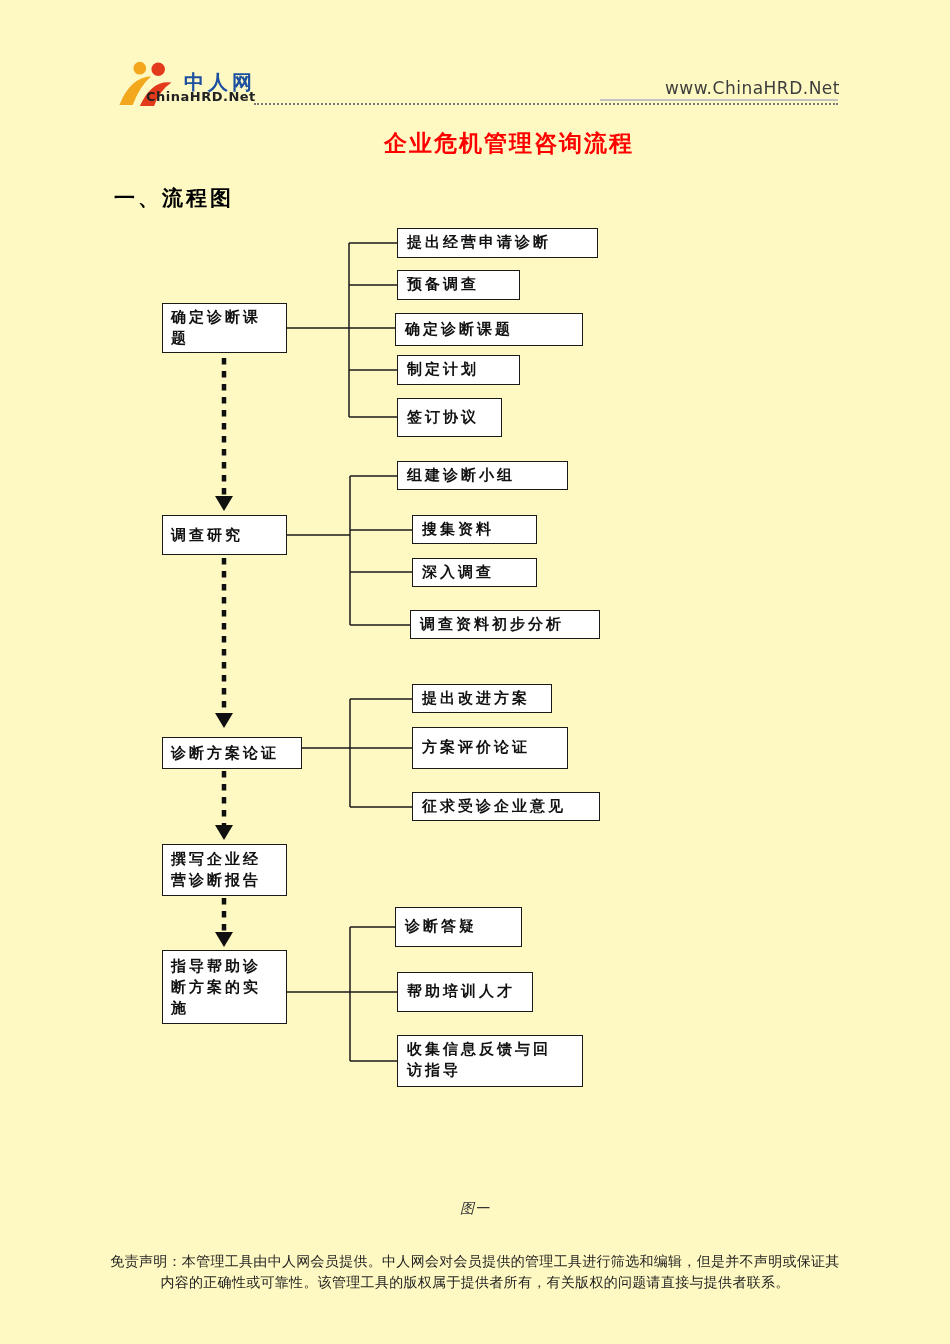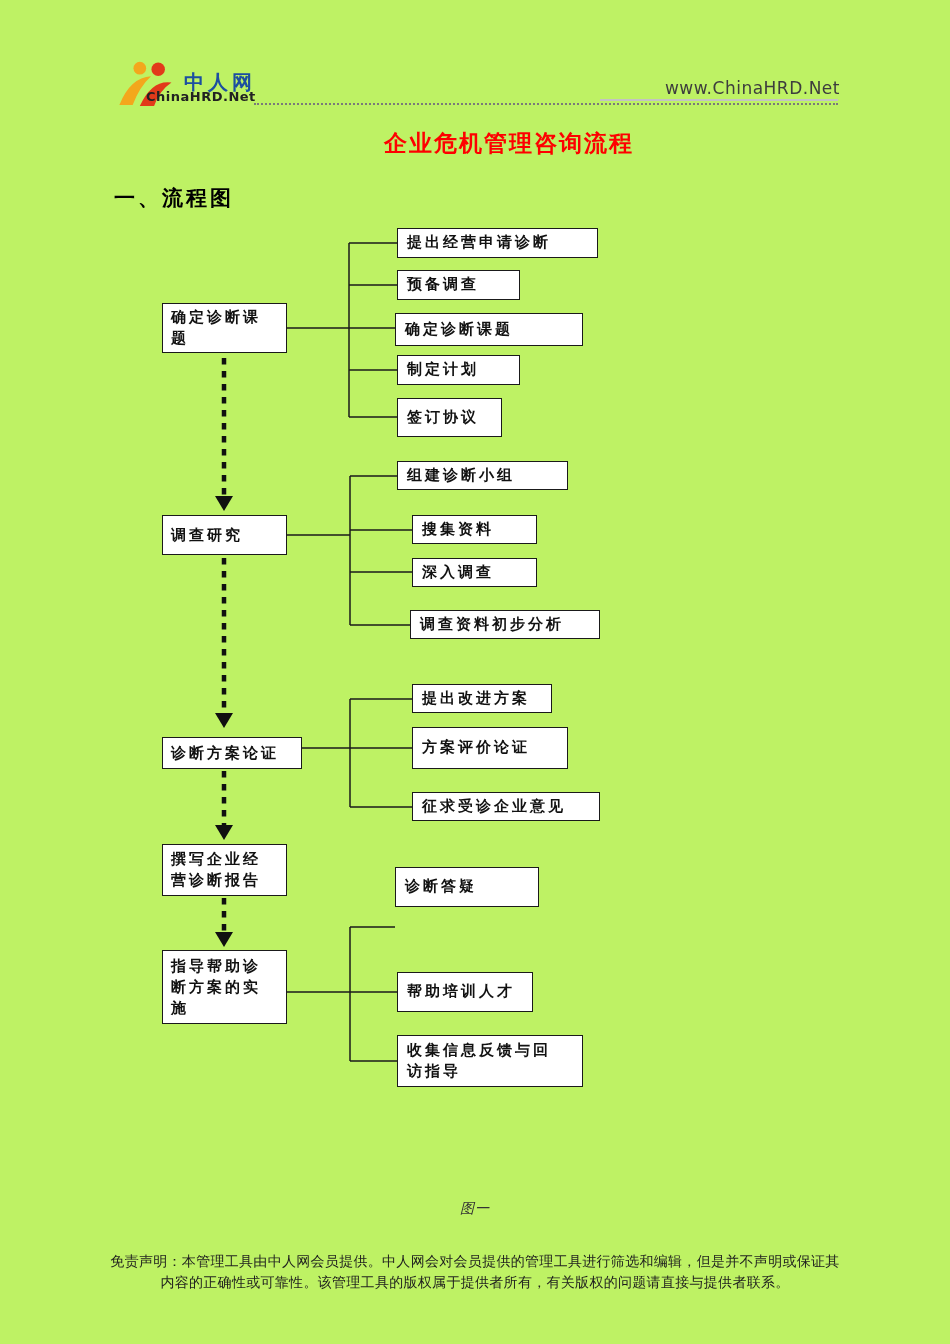--- a/index.html
+++ b/index.html
@@ -1,37 +1,37 @@
 <!DOCTYPE html>
 <html><head>
 <meta charset="utf-8">
 <style>
   html,body{margin:0;padding:0;background:#fff;}
-  .page{position:relative;width:950px;height:1344px;background:#bef264;overflow:hidden;
+  .page{position:relative;width:950px;height:1344px;background:#fef9c3;overflow:hidden;
         font-family:"DejaVu Sans","Liberation Sans",sans-serif;color:#111;}
   
   .logo-svg{position:absolute;left:118px;top:59px;width:62px;height:47px;}
   .logo-cn{position:absolute;left:184px;top:69px;font-size:20px;font-weight:bold;color:#1c4fa0;letter-spacing:4px;}
   .logo-en{position:absolute;left:146px;top:89px;font-size:13px;font-weight:bold;color:#222;letter-spacing:.5px;}
   .site-url{position:absolute;left:660px;top:78px;width:180px;text-align:right;font-size:17px;color:#3d3d3d;letter-spacing:.5px;}
   .url-rule{position:absolute;left:600px;top:99px;width:238px;height:2px;background:#c3c3c3;}
   .dotted-rule{position:absolute;left:254px;top:103px;width:584px;border-top:2px dotted #7a7a7a;height:0;}
   
   .doc-title{position:absolute;left:0;top:128px;width:100%;text-align:center;text-indent:52px;
              font-size:23px;font-weight:bold;color:#fe0000;letter-spacing:2px;padding-left:8px;}
   .section-heading{position:absolute;left:114px;top:184px;font-size:21px;font-weight:bold;color:#000;letter-spacing:3px;}
   
   .connector-layer{position:absolute;left:0;top:0;width:950px;height:1344px;pointer-events:none;}
   .fbox{position:absolute;box-sizing:border-box;border:1.5px solid #1a1a1a;background:#fff;
         display:flex;align-items:center;font-size:15px;font-weight:bold;color:#111;
         letter-spacing:3px;line-height:21px;word-break:break-all;}
   .fbox span{display:block;}
   .b-main{padding:2px 12px 2px 8px;}
   .b-sub{padding:2px 6px 3px 9px;}
-  .b-sub.wide-wrap{padding-right:25px;}
+  .b-sub.wide-wrap{padding-right:25px;font-family:Liberation Mono, monospace;}
   
   .fig-caption{position:absolute;left:0;top:1200px;width:950px;text-align:center;font-size:14px;color:#333;letter-spacing:1px;font-style:italic;}
   .disclaimer{position:absolute;left:0;top:1231px;width:950px;text-align:center;font-size:14px;color:#1e1e1e;line-height:20.5px;letter-spacing:.3px;margin-top:20px;}
 </style>
 </head>
 <body>
 
 <div class="page">
 
   <svg class="logo-svg" viewBox="0 0 60 46">
@@ -138,21 +138,21 @@
   <div class="fbox b-sub" style="left:412px;top:684px;width:140px;height:29px">
       <span>提出改进方案</span>
     </div>
   <div class="fbox b-sub" style="left:412px;top:727px;width:156px;height:42px">
       <span>方案评价论证</span>
     </div>
   <div class="fbox b-sub" style="left:412px;top:792px;width:188px;height:29px">
       <span>征求受诊企业意见</span>
     </div>
 
-  <div class="fbox b-sub" style="left:395px;top:867px;width:144px;height:40px">
+  <div class="fbox b-sub" style="left:395px;top:907px;width:127px;height:40px">
       <span>诊断答疑</span>
     </div>
   <div class="fbox b-sub" style="left:397px;top:972px;width:136px;height:40px">
       <span>帮助培训人才</span>
     </div>
   <div class="fbox b-sub wide-wrap" style="left:397px;top:1035px;width:186px;height:52px">
       <span>收集信息反馈与回访指导</span>
     </div>
 
   <div class="fig-caption">图一</div>

